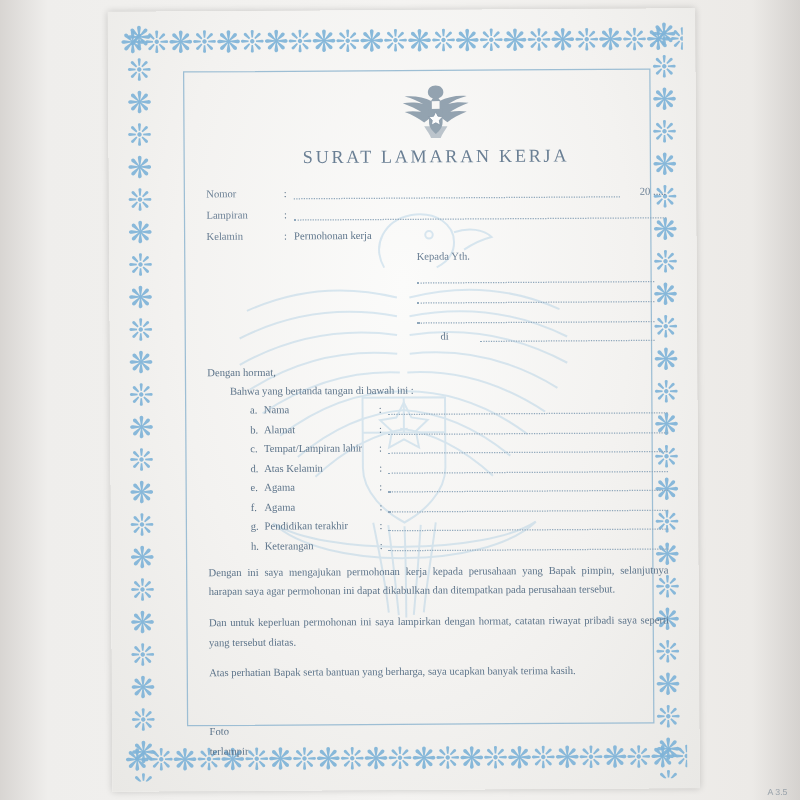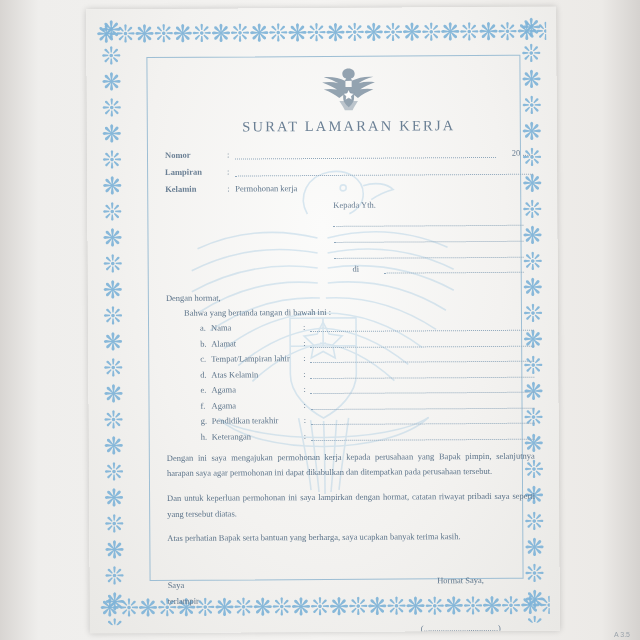--- a/index.html
+++ b/index.html
@@ -120,21 +120,21 @@
     margin: 6px 0 14px 0;
     font-family: "Liberation Serif", serif;
   }
 
   .field-row {
     display: flex;
     align-items: flex-end;
     margin-bottom: 7px;
     font-size: 8.5px;
   }
-  .field-label { width: 62px; flex: none; color: #6a7f94; font-weight: bold; }
+  .field-label { width: 62px; flex: none; color: #6a7f94; }
   .field-colon { width: 8px; flex: none; }
   .field-value { flex: 1; }
   .dots {
     flex: 1;
     border-bottom: 1px dotted #8fa7bb;
     height: 9px;
   }
   .year-tail { margin-left: 16px; color: #6a7f94; white-space: nowrap; }
 
   .addressee {
@@ -366,26 +366,22 @@
           <span class="bio-dots"></span>
         </div>
       </div>
 
       <div class="para">Dengan ini saya mengajukan permohonan kerja kepada perusahaan yang Bapak pimpin, selanjutnya harapan saya agar permohonan ini dapat dikabulkan dan ditempatkan pada perusahaan tersebut.</div>
       <div class="para">Dan untuk keperluan permohonan ini saya lampirkan dengan hormat, catatan riwayat pribadi saya seperti yang tersebut diatas.</div>
       <div class="para">Atas perhatian Bapak serta bantuan yang berharga, saya ucapkan banyak terima kasih.</div>
 
       <div class="signature">
         <div class="photo-box">
-          <div>Saya</div>
+          <div>Foto</div>
           <div>terlampir</div>
-        </div>
-        <div class="sign-right">
-          <div>Hormat Saya,</div>
-          <div class="sign-name">(...................................)</div>
         </div>
       </div>
 
     </div>
   </div>
 
   <div class="corner-code">A 3.5</div>
 </div>
 
 </body></html>

